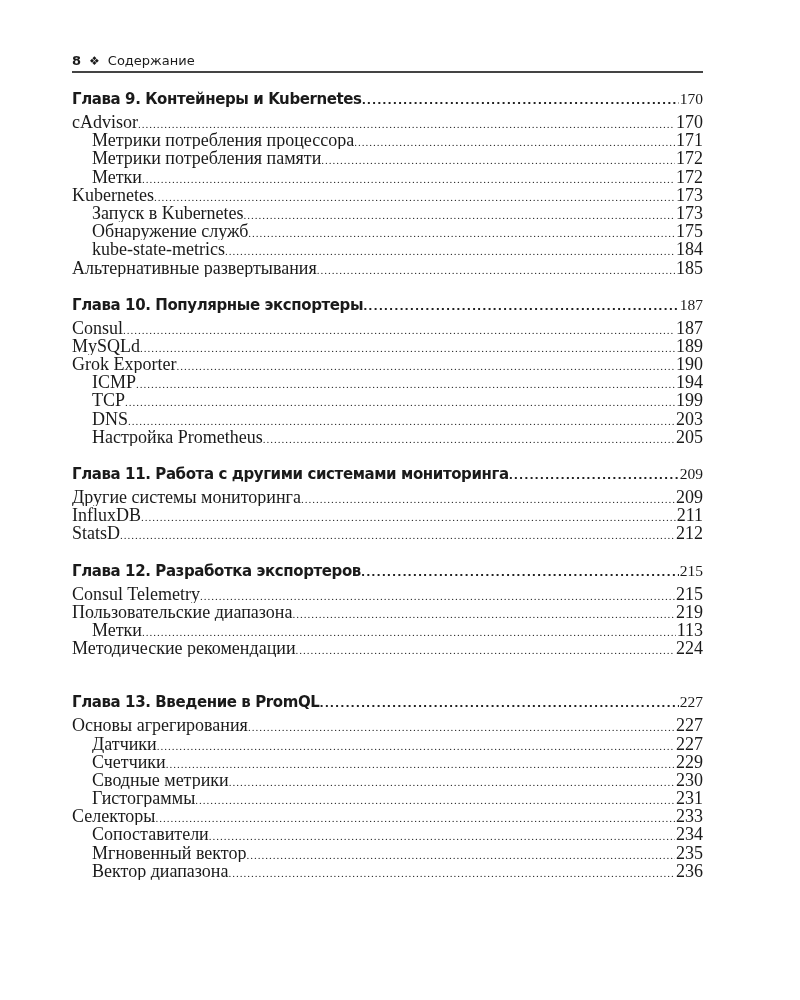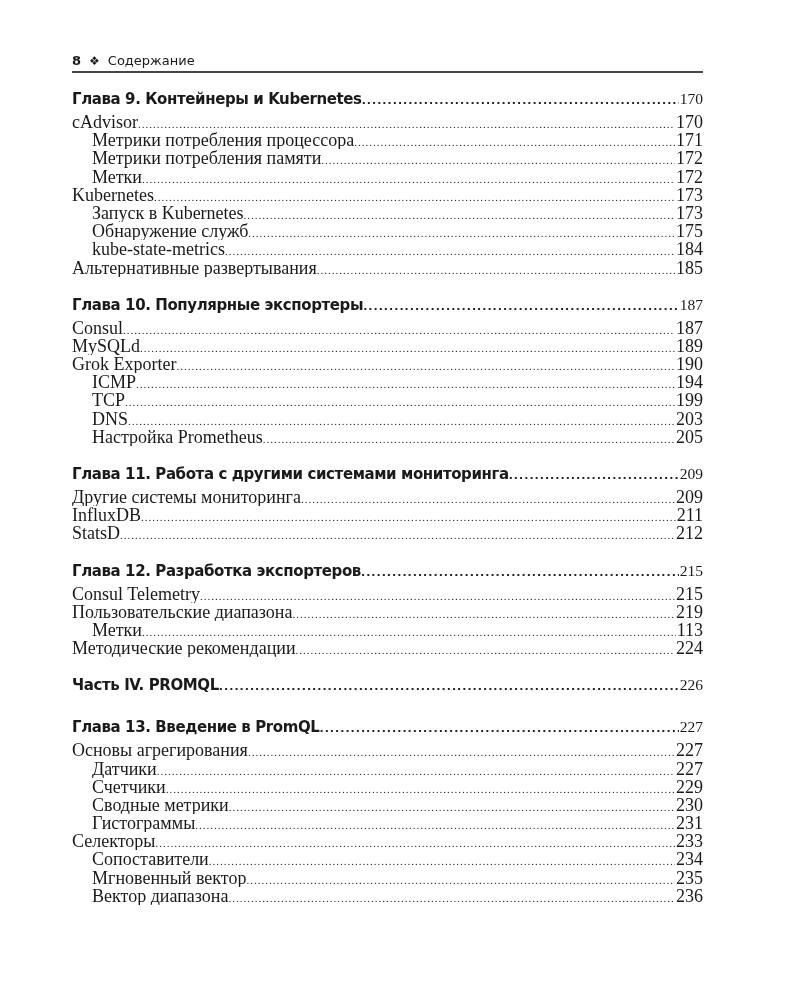--- a/index.html
+++ b/index.html
@@ -171,25 +171,20 @@
       <span class="t">Метки</span>
       <span class="d"></span>
       <span class="p">113</span>
     </div>
     <div class="row l1">
       <span class="t">Методические рекомендации</span>
       <span class="d"></span>
       <span class="p">224</span>
     </div>
     <div class="gap"></div>
-    <div class="row chap">
-      <span class="t">Часть IV. PROMQL</span>
-      <span class="d"></span>
-      <span class="p">226</span>
-    </div>
     <div class="gap"></div>
     <div class="row chap">
       <span class="t">Глава 13. Введение в PromQL</span>
       <span class="d"></span>
       <span class="p">227</span>
     </div>
     <div class="row l1">
       <span class="t">Основы агрегирования</span>
       <span class="d"></span>
       <span class="p">227</span>

